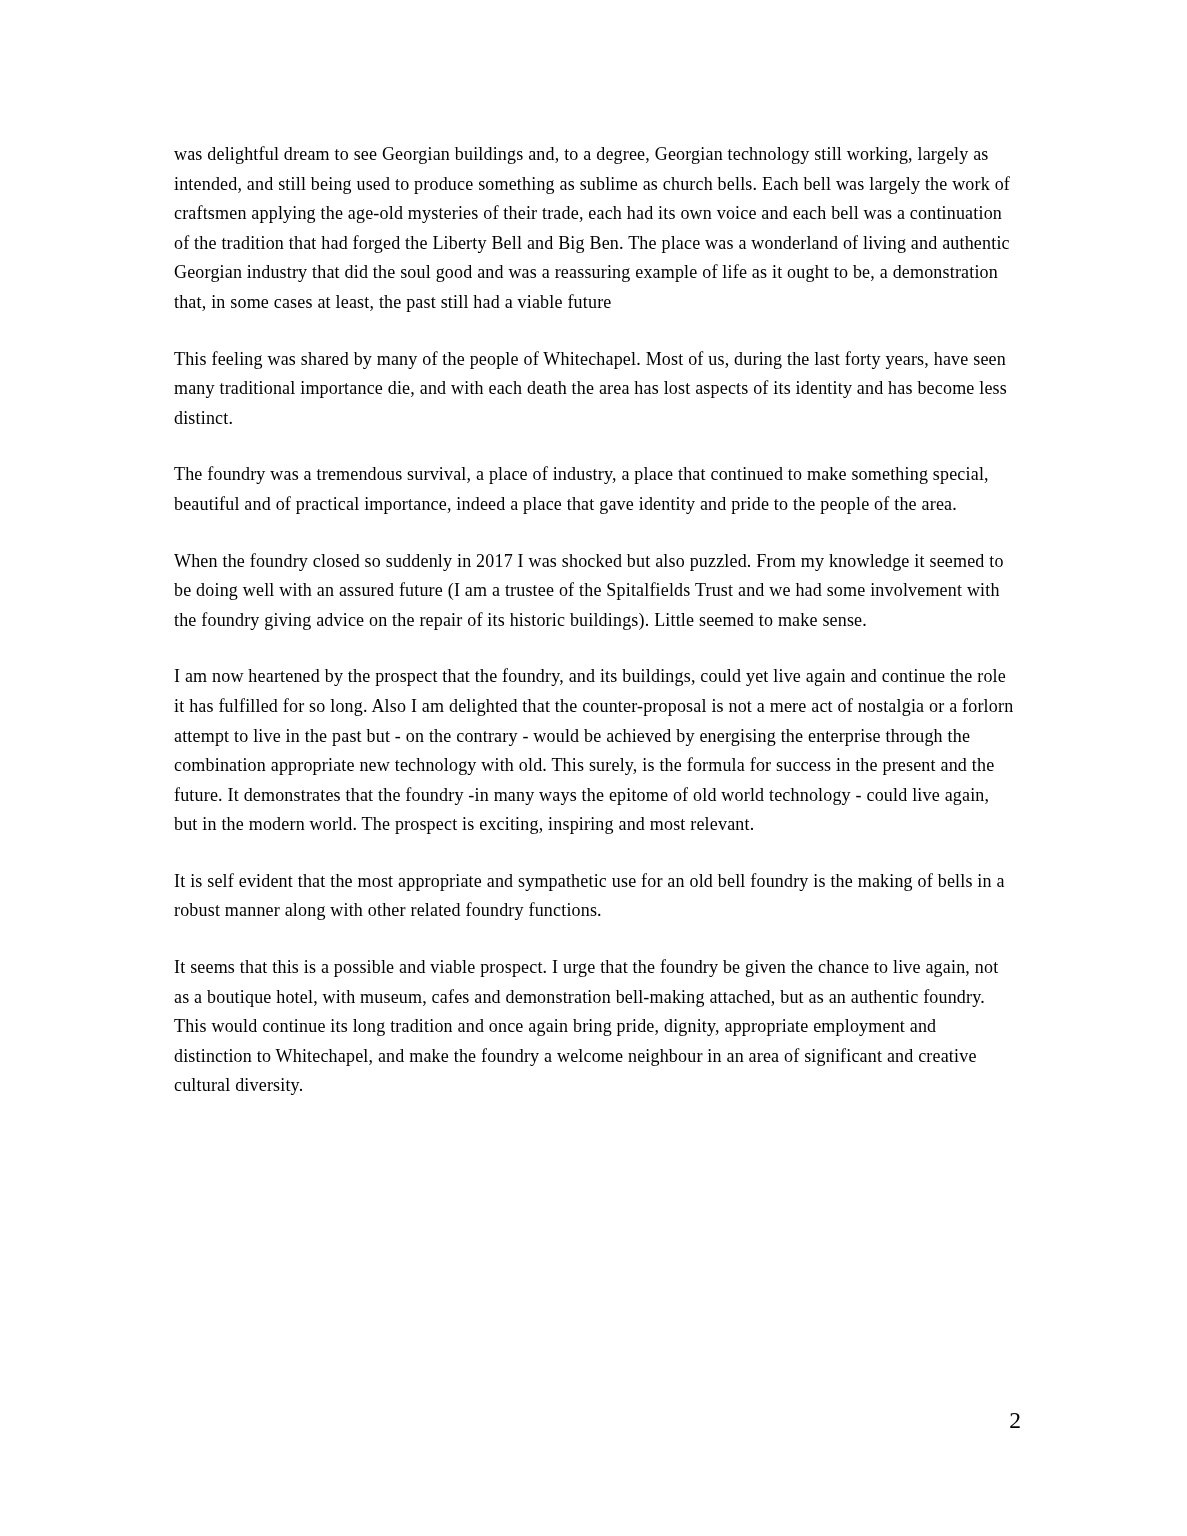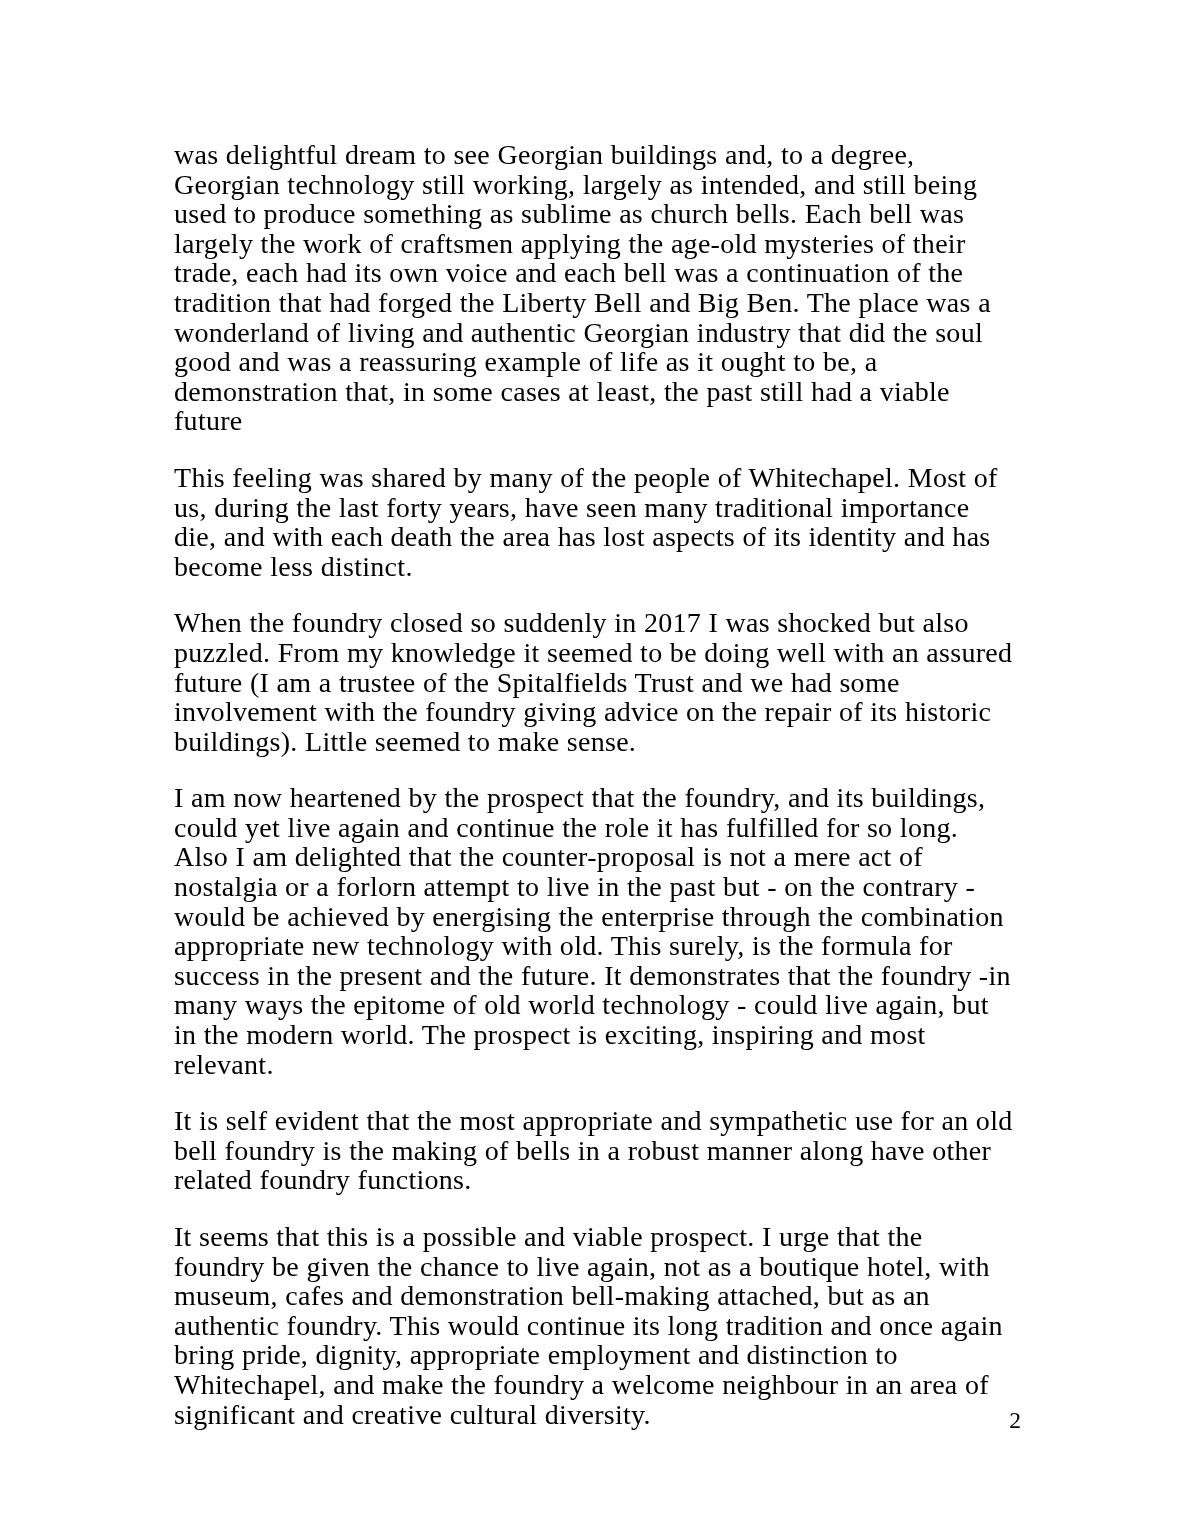--- a/index.html
+++ b/index.html
@@ -19,21 +19,21 @@
     box-sizing: border-box;
     overflow: hidden;
   }
   .content {
     position: absolute;
     left: 174px;
     top: 140px;
     width: 840px;
   }
   .para {
-    font-size: 28px;
+    font-size: 18px;
     line-height: 29.6px;
     text-align: left;
     margin: 0 0 27px 0;
     letter-spacing: 0.01em;
     word-spacing: 0.005em;
   }
   .para:last-child {
     margin-bottom: 0;
   }
   .page-number {
@@ -44,19 +44,20 @@
     line-height: 1;
   }
 </style>
 </head>
 <body>
 
 <div class="page">
   <div class="content">
     <p class="para">was delightful dream to see Georgian buildings and, to a degree, Georgian technology still working, largely as intended, and still being used to produce something as sublime as church bells. Each bell was largely the work of craftsmen applying the age-old mysteries of their trade, each had its own voice and each bell was a continuation of the tradition that had forged the Liberty Bell and Big Ben. The place was a wonderland of living and authentic Georgian industry that did the soul good and was a reassuring example of life as it ought to be, a demonstration that, in some cases at least, the past still had a viable future</p>
     <p class="para">This feeling was shared by many of the people of Whitechapel. Most of us, during the last forty years, have seen many traditional importance die, and with each death the area has lost aspects of its identity and has become less distinct.</p>
+    <p class="para">The foundry was a tremendous survival, a place of industry, a place that continued to make something special, beautiful and of practical importance, indeed a place that gave identity and pride to the people of the area.</p>
     <p class="para">When the foundry closed so suddenly in 2017 I was shocked but also puzzled. From my knowledge it seemed to be doing well with an assured future (I am a trustee of the Spitalfields Trust and we had some involvement with the foundry giving advice on the repair of its historic buildings). Little seemed to make sense.</p>
     <p class="para">I am now heartened by the prospect that the foundry, and its buildings, could yet live again and continue the role it has fulfilled for so long.  Also I am delighted that the counter-proposal is not a mere act of nostalgia or a forlorn attempt to live in the past but - on the contrary - would be achieved by energising the enterprise through the combination appropriate new technology with old. This surely, is the formula for success in the present and the future. It demonstrates that the foundry -in many ways the epitome of old world technology - could live again, but in the modern world. The prospect is exciting, inspiring and most relevant.</p>
-    <p class="para">It is self evident that the most appropriate and sympathetic use for an old bell foundry is the making of bells in a robust manner along have other related foundry functions.</p>
+    <p class="para">It is self evident that the most appropriate and sympathetic use for an old bell foundry is the making of bells in a robust manner along with other related foundry functions.</p>
     <p class="para">It seems that this is a possible and viable prospect.  I urge that the foundry be given the chance to live again, not as a boutique hotel, with museum, cafes and demonstration bell-making attached, but as an authentic foundry. This would continue its long tradition and once again bring pride, dignity, appropriate employment and distinction to Whitechapel, and make the foundry a welcome neighbour in an area of significant and creative cultural diversity.</p>
   </div>
   <div class="page-number">2</div>
 </div>
 
 </body></html>

